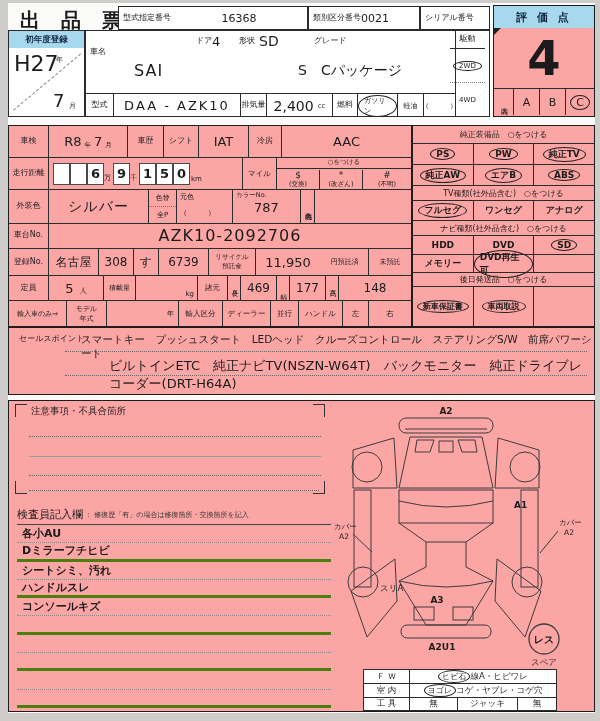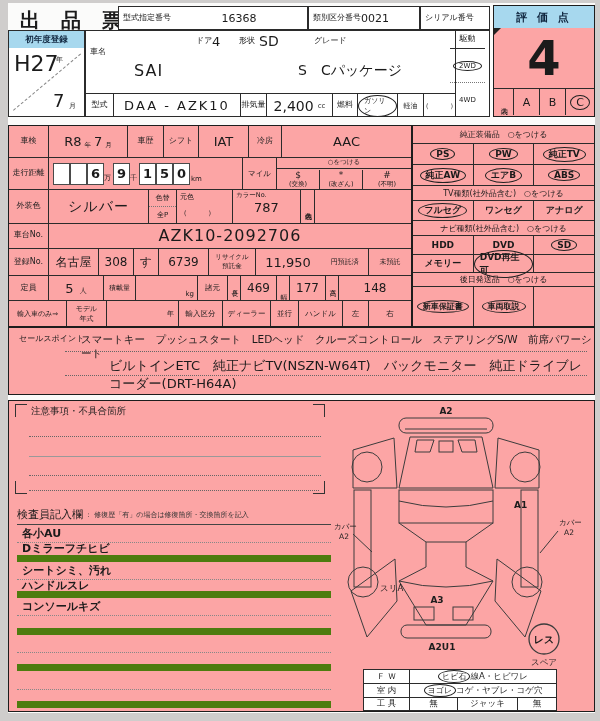--- a/index.html
+++ b/index.html
@@ -22,21 +22,21 @@
 .bluehead{background:#a7d8ee;color:#10263f;font-weight:bold;display:flex;align-items:center;justify-content:center}
 .digit{width:17px;height:22px;border:1px solid #4a4a4a;display:flex;align-items:center;justify-content:center;font-weight:bold;font-size:13px;background:#fff;flex:none}
 .dotline{border-top:1px dotted #666;position:absolute}
 .vtext{writing-mode:vertical-rl;font-size:7px;line-height:1;letter-spacing:0px}
 .row{display:flex;width:100%}
 .cell{display:flex;align-items:center;justify-content:center;overflow:hidden;flex:none}
 .eqhead{display:flex;align-items:center;justify-content:center;font-size:8px}
 .eqrow{display:flex}
 .eqcell{flex:1;display:flex;align-items:center;justify-content:center;font-size:9px;font-weight:bold}
 .insrow{height:18.3px;border-bottom:1px dotted #888;font-weight:bold;font-size:11px;display:flex;align-items:center;padding-left:5px}
-.insrow.sol{border-bottom:7px solid #4d7c0f}
+.insrow.sol{border-bottom:3px solid #4d7c0f}
 .brk{position:absolute;width:12px;height:13px}
 svg text{font-family:"DejaVu Sans",sans-serif}
 </style>
 </head>
 <body>
 
 <div id="canvas">
   <div class="abs sheet" style="left:8px;top:3px;width:587px;height:710px"></div>
 
   <div class="abs" style="left:20px;top:7px;width:110px;height:24px;font-size:20px;font-weight:bold;letter-spacing:7px">出 品 票</div>

